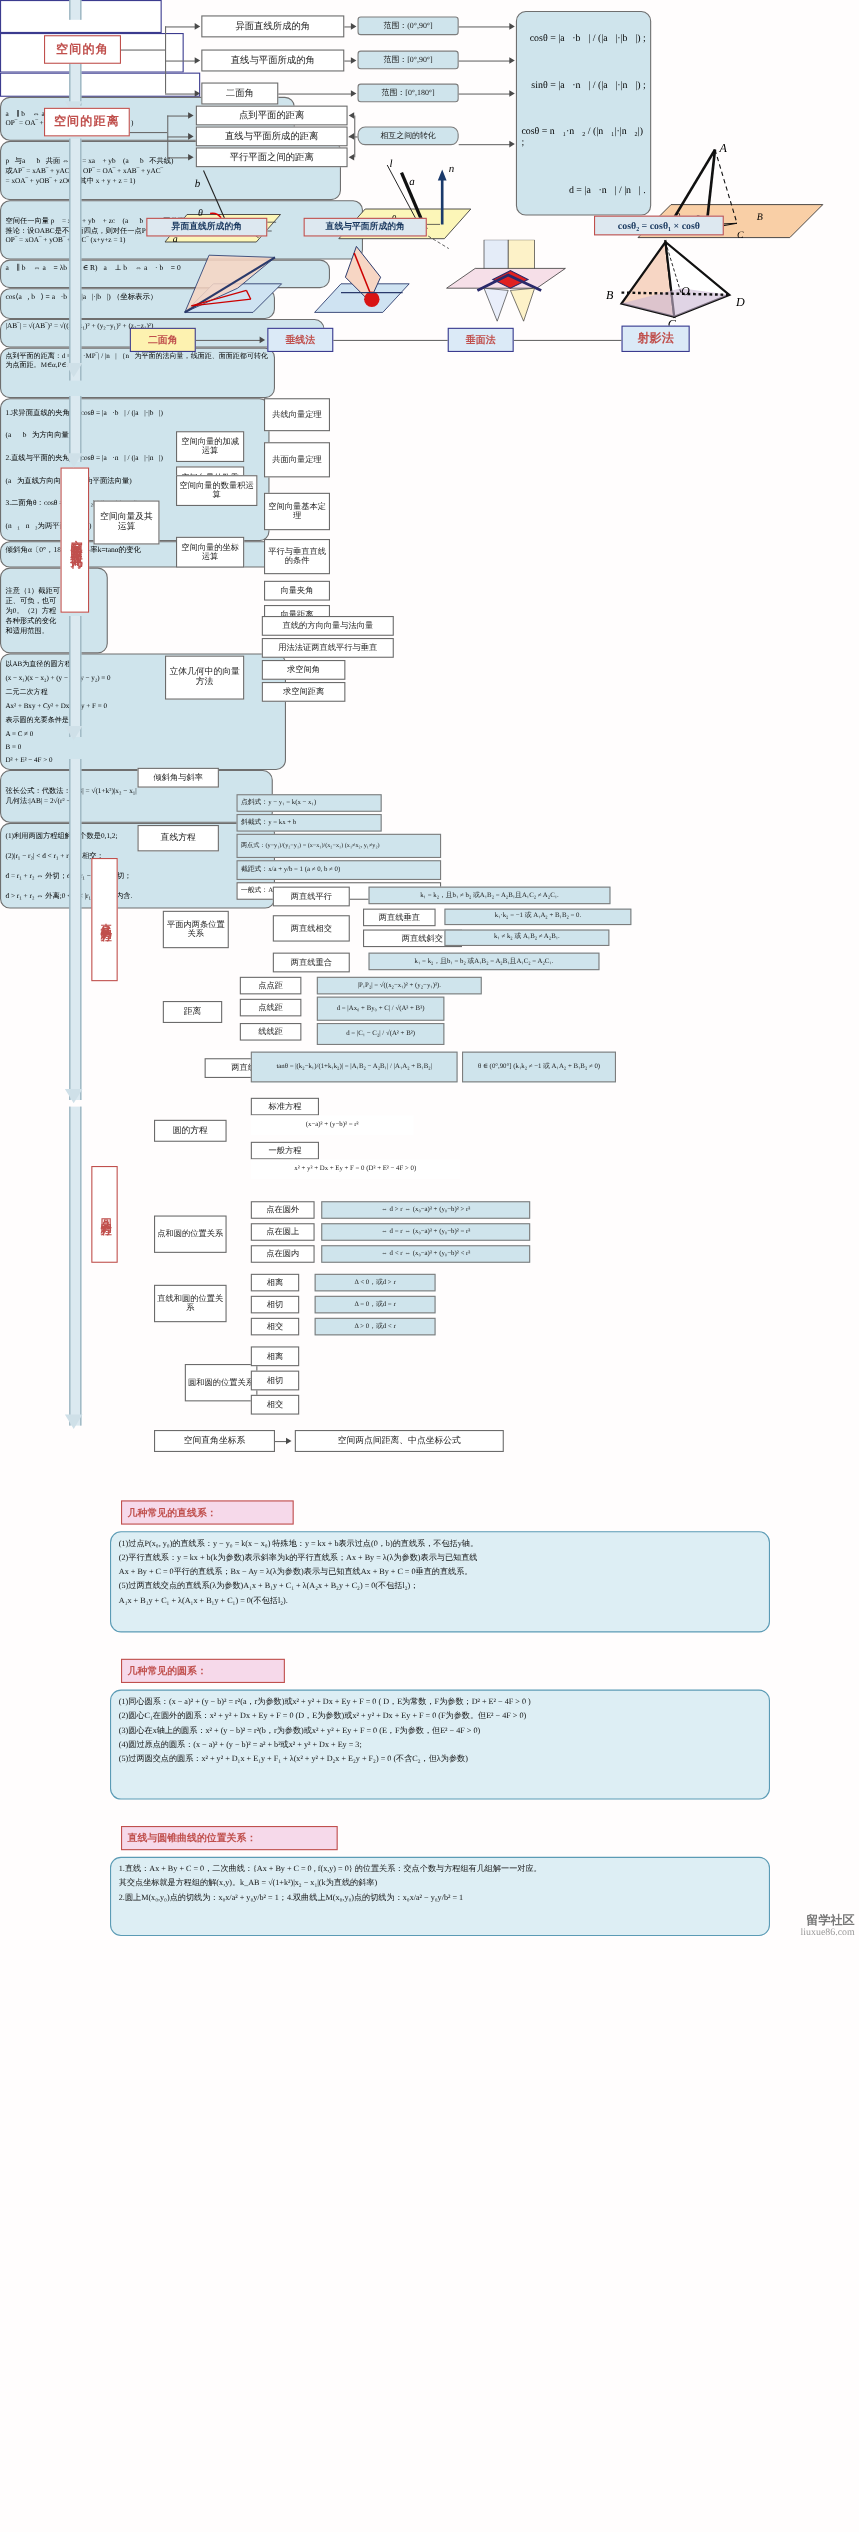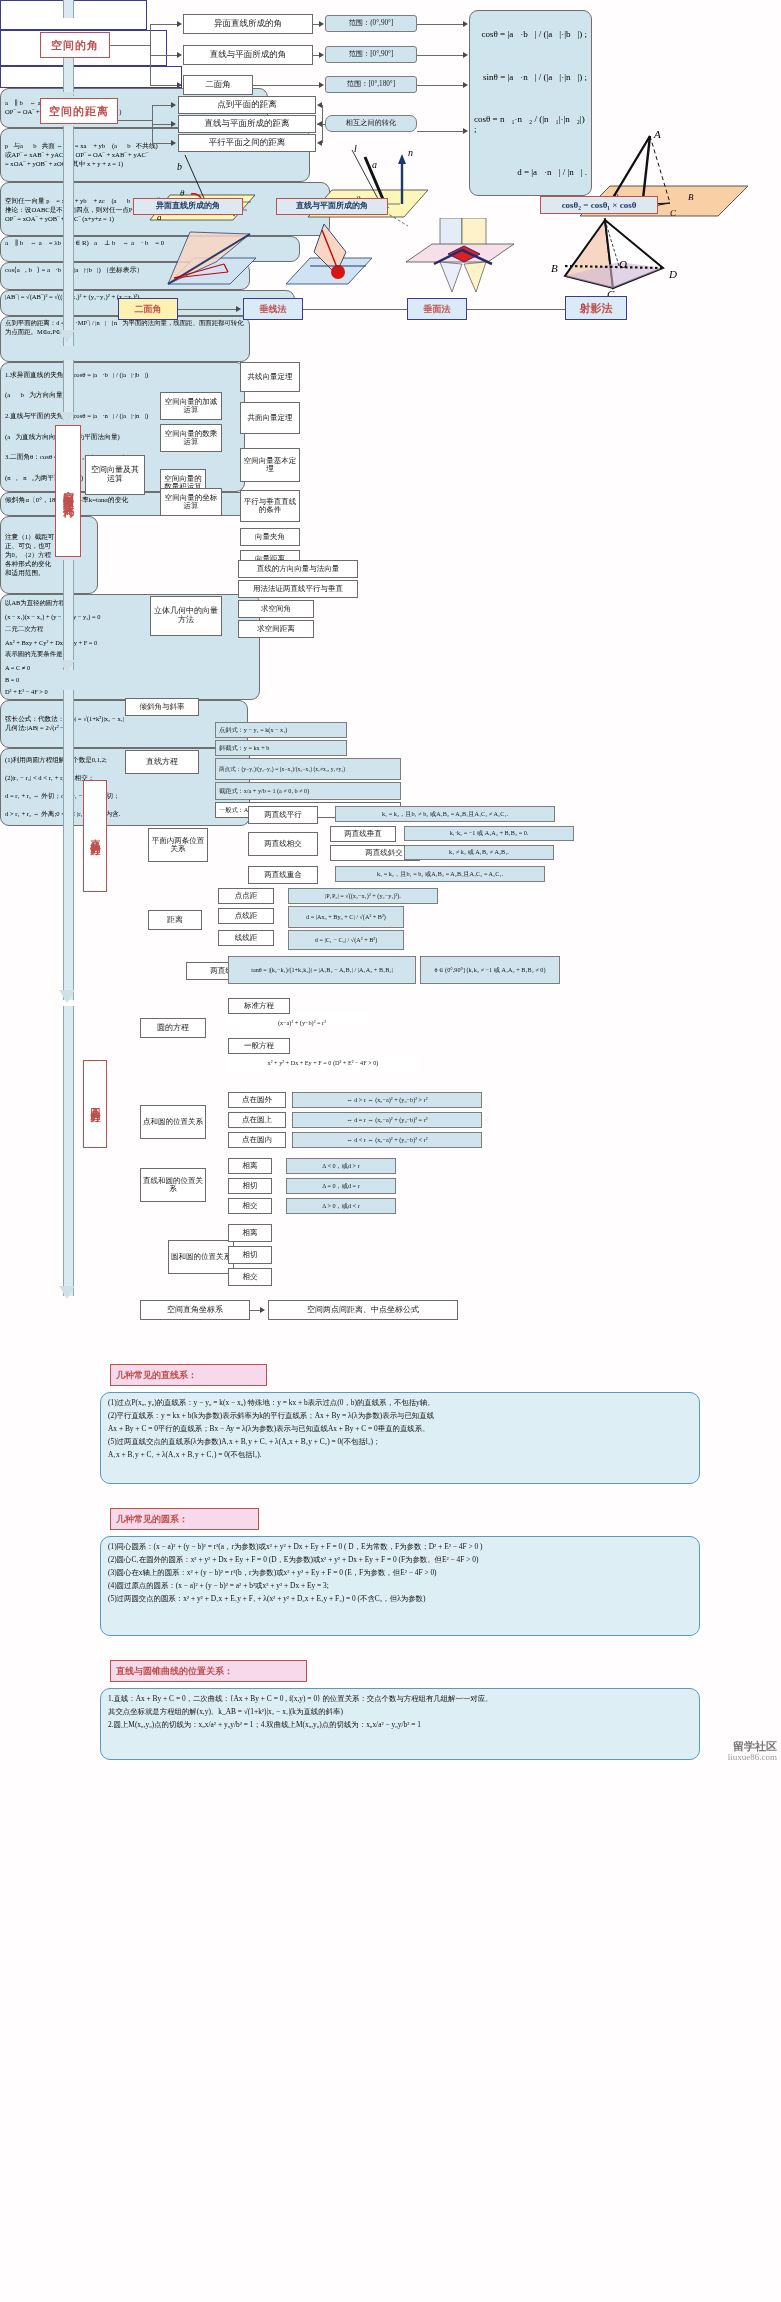--- a/index.html
+++ b/index.html
@@ -256,21 +256,21 @@
               display:flex;align-items:center;justify-content:center;">空间向量与立体几何</div>
   <div class="spine" style="left:63px;top:360px;height:60px;"></div>
   <div class="spine-head" style="left:59px;top:412px;"></div>
   <div class="spine" style="left:63px;top:560px;height:110px;"></div>
   <div class="spine-head" style="left:59px;top:660px;"></div>
 
   <div class="box" style="left:85px;top:455px;width:60px;height:40px;font-size:8px;">空间向量及其运算</div>
 
   <div class="box" style="left:160px;top:392px;width:62px;height:28px;font-size:7.5px;">空间向量的加减运算</div>
   <div class="box" style="left:160px;top:424px;width:62px;height:28px;font-size:7.5px;">空间向量的数乘运算</div>
-  <div class="box" style="left:160px;top:469px;width:46px;height:28px;font-size:7.5px;">空间向量的数量积运算</div>
+  <div class="box" style="left:160px;top:432px;width:74px;height:28px;font-size:7.5px;">空间向量的数量积运算</div>
   <div class="box" style="left:160px;top:488px;width:62px;height:28px;font-size:7.5px;">空间向量的坐标运算</div>
 
   <div class="box" style="left:240px;top:362px;width:60px;height:30px;font-size:7.5px;">共线向量定理</div>
   <div class="box" style="left:240px;top:402px;width:60px;height:32px;font-size:7.5px;">共面向量定理</div>
   <div class="box" style="left:240px;top:448px;width:60px;height:34px;font-size:7.5px;">空间向量基本定理</div>
   <div class="box" style="left:240px;top:490px;width:60px;height:32px;font-size:7.5px;">平行与垂直直线的条件</div>
   <div class="box" style="left:240px;top:528px;width:60px;height:18px;font-size:7.5px;">向量夹角</div>
   <div class="box" style="left:240px;top:550px;width:60px;height:18px;font-size:7.5px;">向量距离</div>
 
   <div class="blue-round" style="left:315px;top:358px;width:258px;height:34px;font-size:6.6px;">

